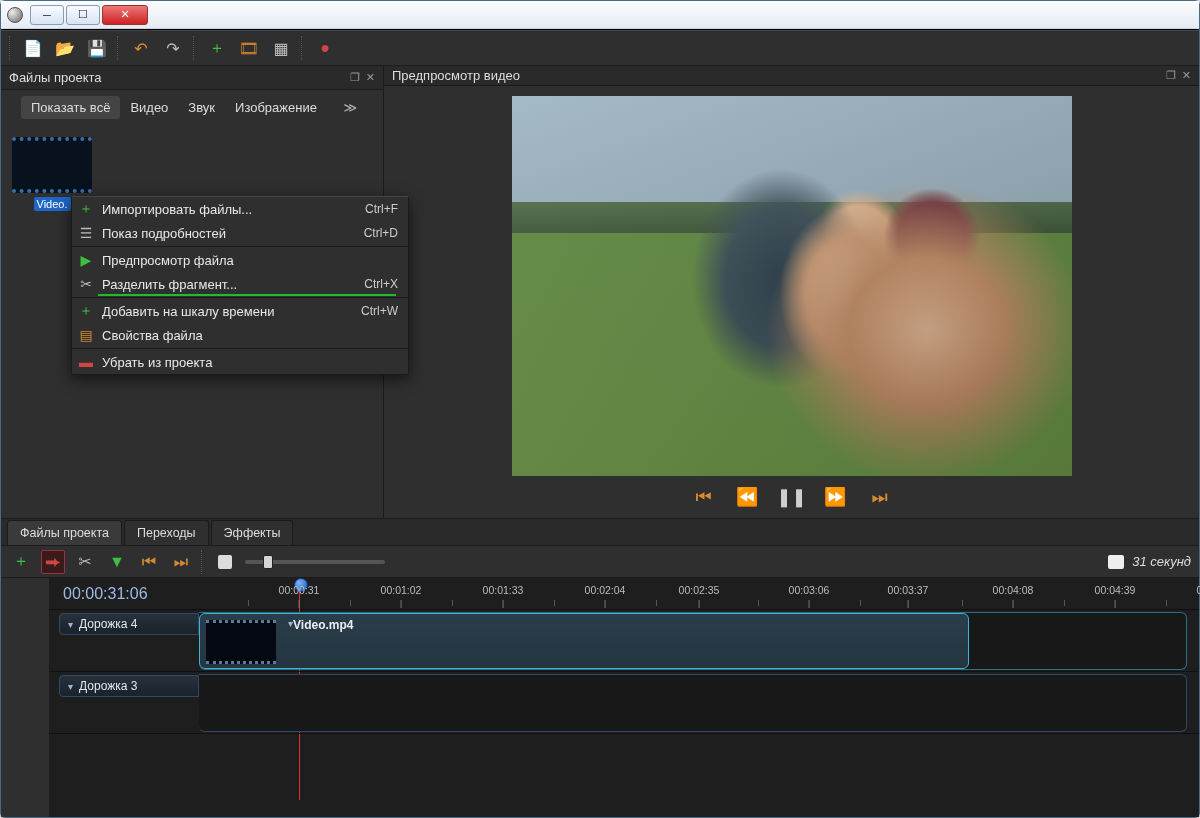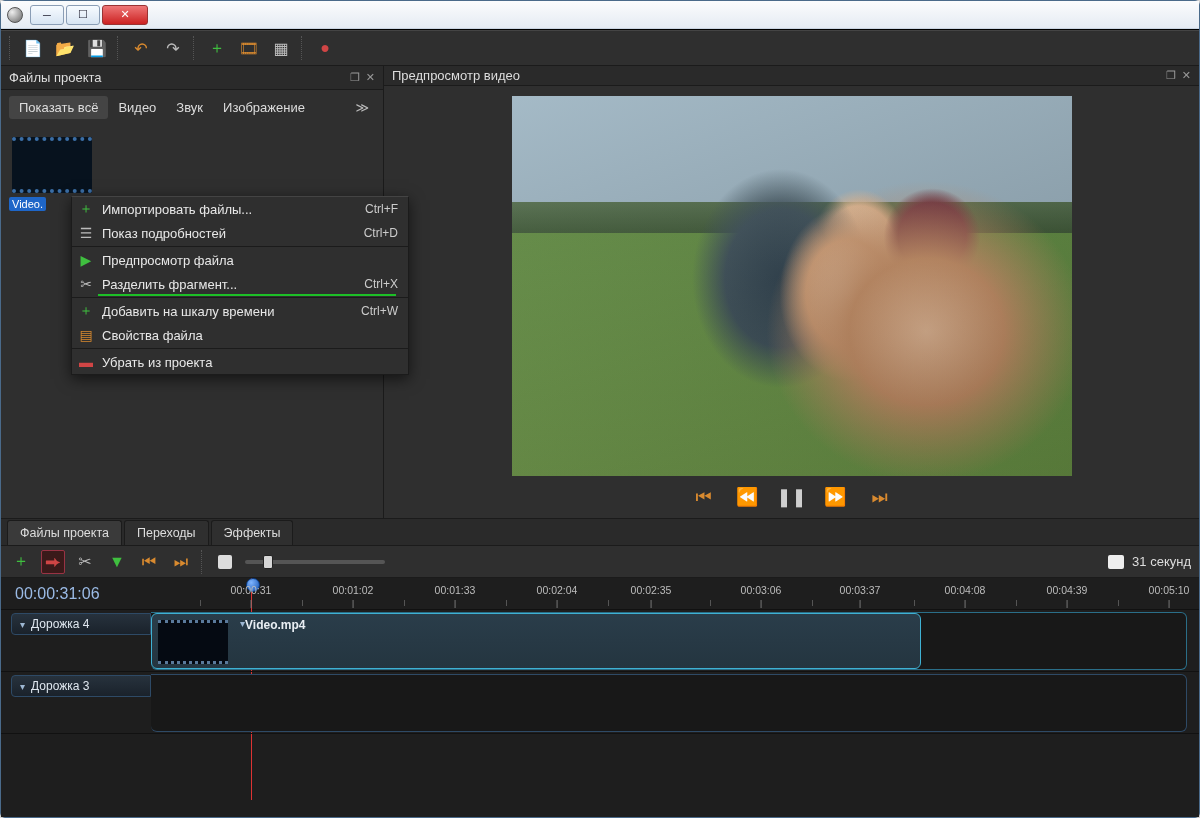--- a/index.html
+++ b/index.html
@@ -81,29 +81,29 @@
   .panel-hdr .flex{flex:1;}
   .dock-icons{display:flex;gap:6px;font-size:11px;color:#999;}
   .dock-icons span{cursor:default;}
 
   
   .split-top{display:flex;height:452px;}
   .col-files{width:383px;display:flex;flex-direction:column;border-right:1px solid #1b1b1b;background:#2f2f2f;position:relative;}
   .col-preview{flex:1;display:flex;flex-direction:column;background:#2f2f2f;}
   
   .file-tabs{
-    display:flex;align-items:center;gap:0;padding:6px 8px;
+    display:flex;align-items:center;gap:0;padding:6px 20px;
     font-size:13px;color:#ddd;
   }
   .file-tabs .tab{padding:4px 10px;border-radius:3px;}
   .file-tabs .tab.active{background:#444;}
   .file-tabs .more{margin-left:auto;color:#bbb;padding:0 6px;}
   .file-thumbs{flex:1;background:#2f2f2f;padding:12px 8px;position:relative;}
   .thumb{
-    width:86px;display:inline-block;vertical-align:top;text-align:left;
+    width:86px;display:inline-block;vertical-align:top;text-align:center;
     font-size:11px;color:#ddd;text-decoration:underline;
   }
   .thumb .clip{
     width:80px;height:48px;background:#07121e;
     border-top:4px dotted #3b6ea5;border-bottom:4px dotted #3b6ea5;
     box-sizing:content-box;margin:0 auto 4px;
   }
   .thumb.selected .label{background:#1e66c8;color:#fff;padding:1px 3px;border-radius:2px;display:inline-block;}
   
   .ctx{
@@ -151,27 +151,27 @@
     padding:0 6px;font-size:12.5px;color:#ddd;
   }
   .bottom-tabs .btab{padding:5px 12px;border:1px solid #1b1b1b;border-bottom:none;margin-right:2px;background:#2f2f2f;border-radius:3px 3px 0 0;}
   .bottom-tabs .btab.active{background:#3a3a3a;}
   
   .tl-toolbar{
     height:32px;background:#2f2f2f;border-bottom:1px solid #1b1b1b;
     display:flex;align-items:center;padding:0 8px;gap:8px;
     font-size:14px;color:#ddd;
   }
-  .tl-toolbar .right{margin-left:auto;display:flex;align-items:center;gap:8px;font-size:13px;}
+  .tl-toolbar .right{margin-left:auto;display:flex;align-items:center;gap:8px;font-size:13px;font-style:italic;}
   .zoom-track{width:140px;height:4px;background:#555;border-radius:2px;position:relative;}
   .zoom-handle{position:absolute;left:18px;top:-5px;width:10px;height:14px;background:#d6d6d6;border-radius:2px;border:1px solid #222;}
   .zoom-cell{width:16px;height:14px;background:#eee;border-radius:2px;}
   
   .timeline{
-    flex:1;background:#1e1e1e;display:flex;flex-direction:column;
+    flex:1;background:#1e1e1e;display:flex;flex-direction:column;margin-left:48px;
   }
   .tl-hdr{
     height:32px;display:flex;align-items:center;color:#9bbbe6;
     border-bottom:1px solid #111;padding-left:14px;
   }
   .tl-time{font-size:16px;width:140px;}
   .tl-ruler{flex:1;position:relative;font-size:10.5px;color:#bcbcbc;height:32px;text-align:center;}
   .tick{position:absolute;top:6px;transform:translateX(-50%);white-space:nowrap;}
   .tick::after{content:"";position:absolute;left:50%;top:16px;width:1px;height:8px;background:#777;}
   .minor{position:absolute;top:22px;width:1px;height:6px;background:#555;}

